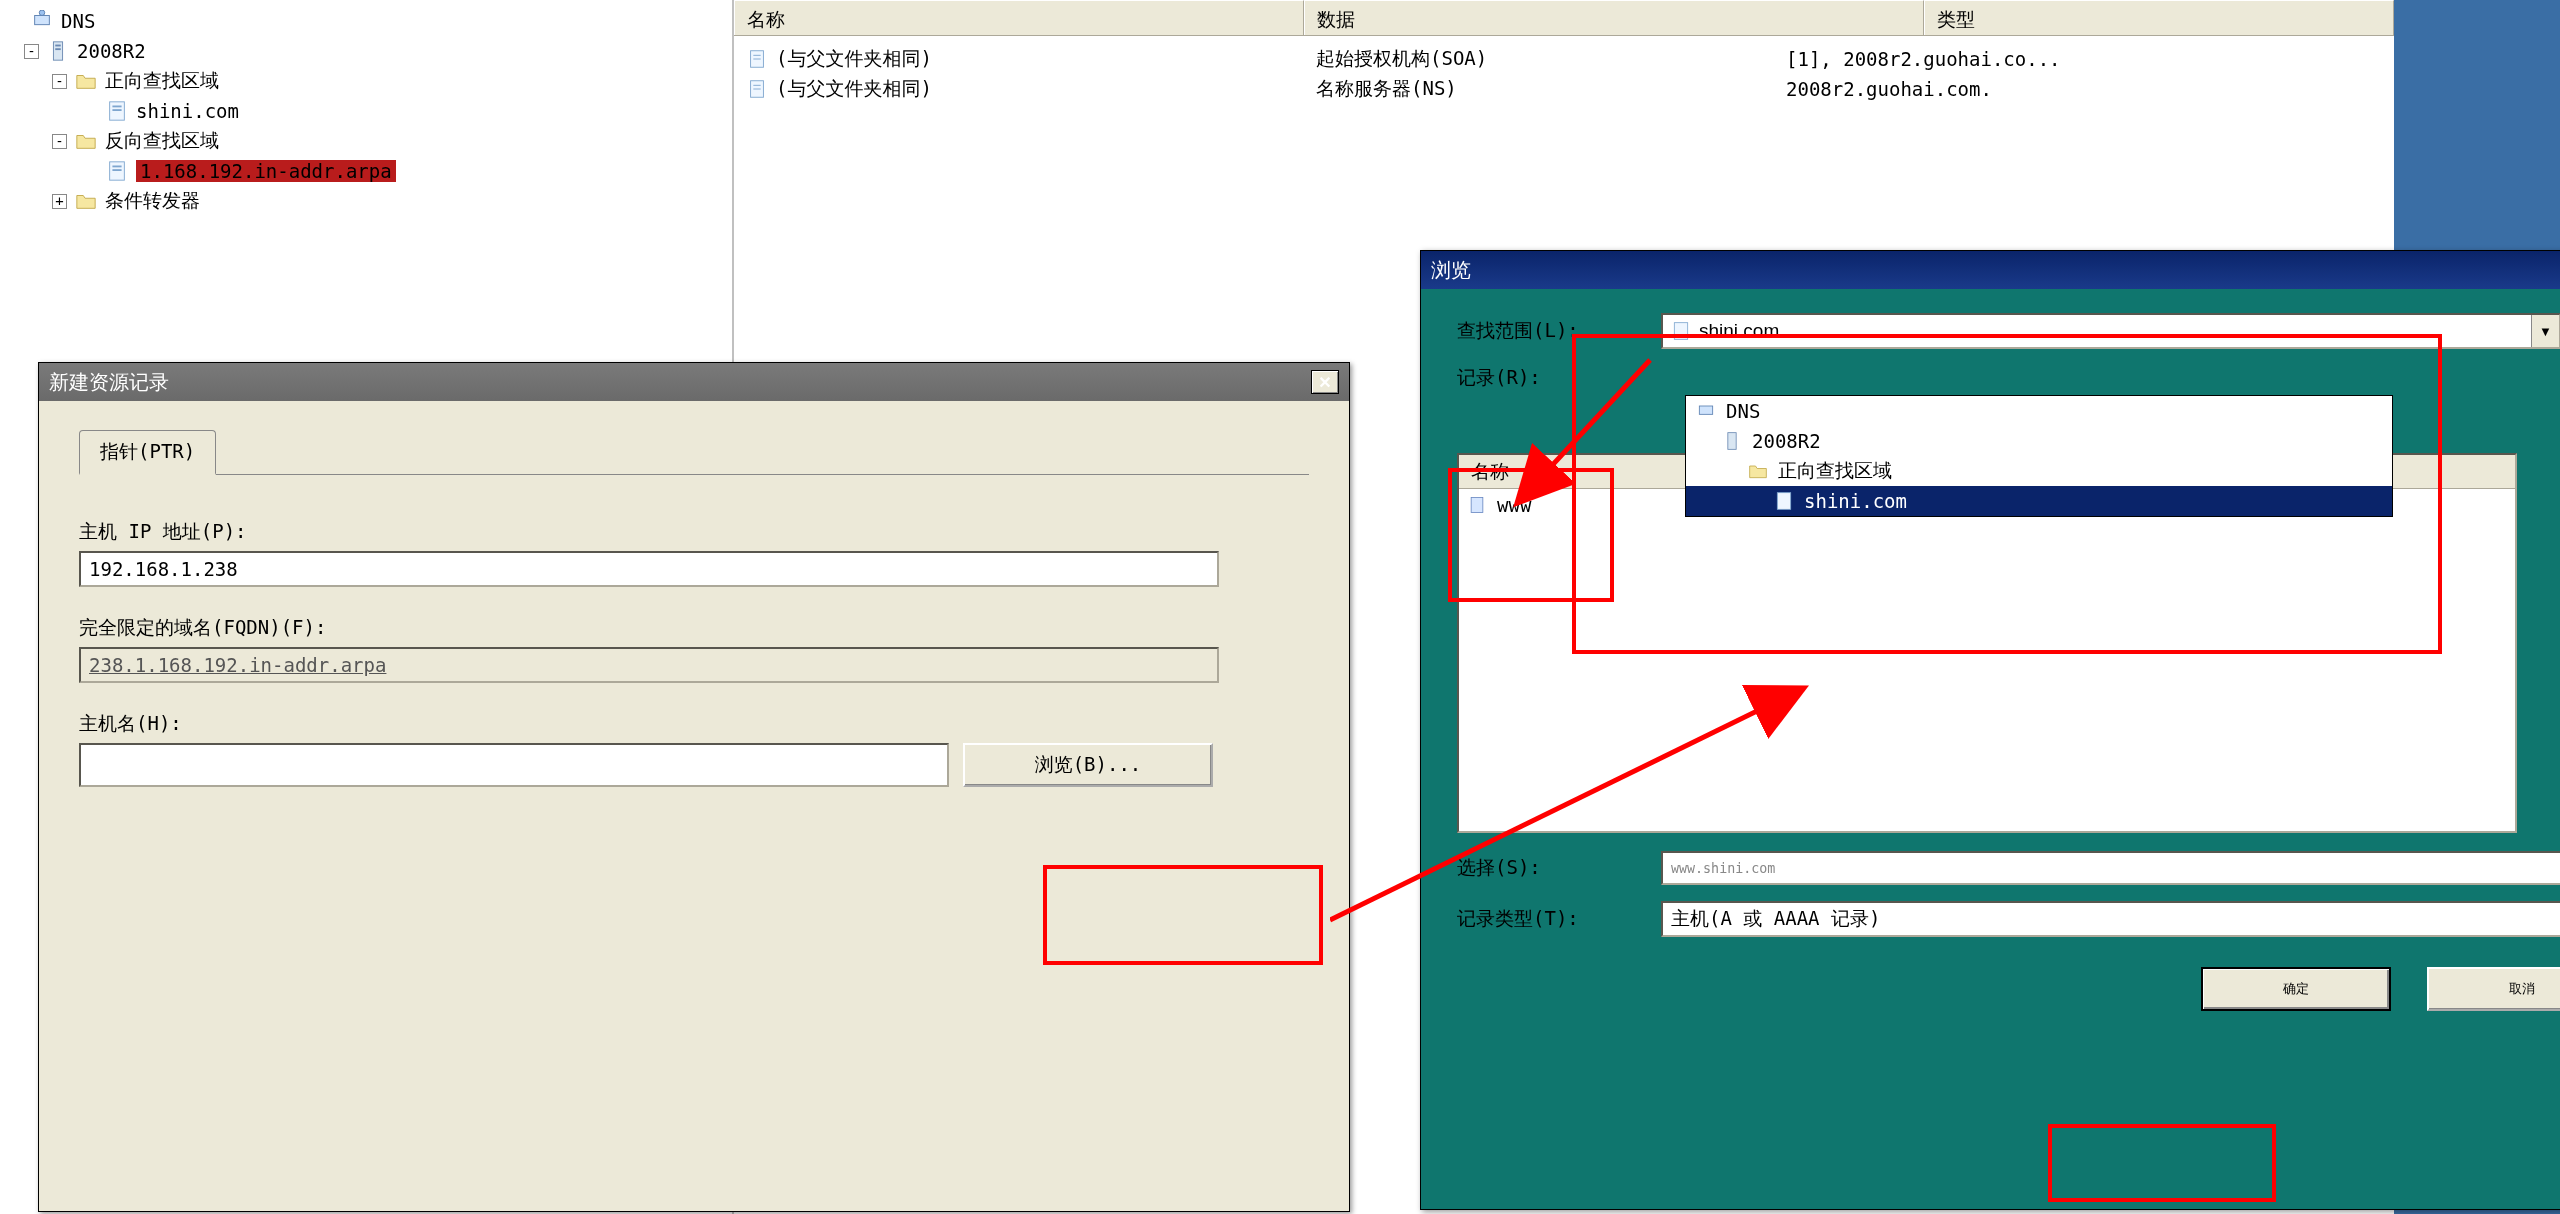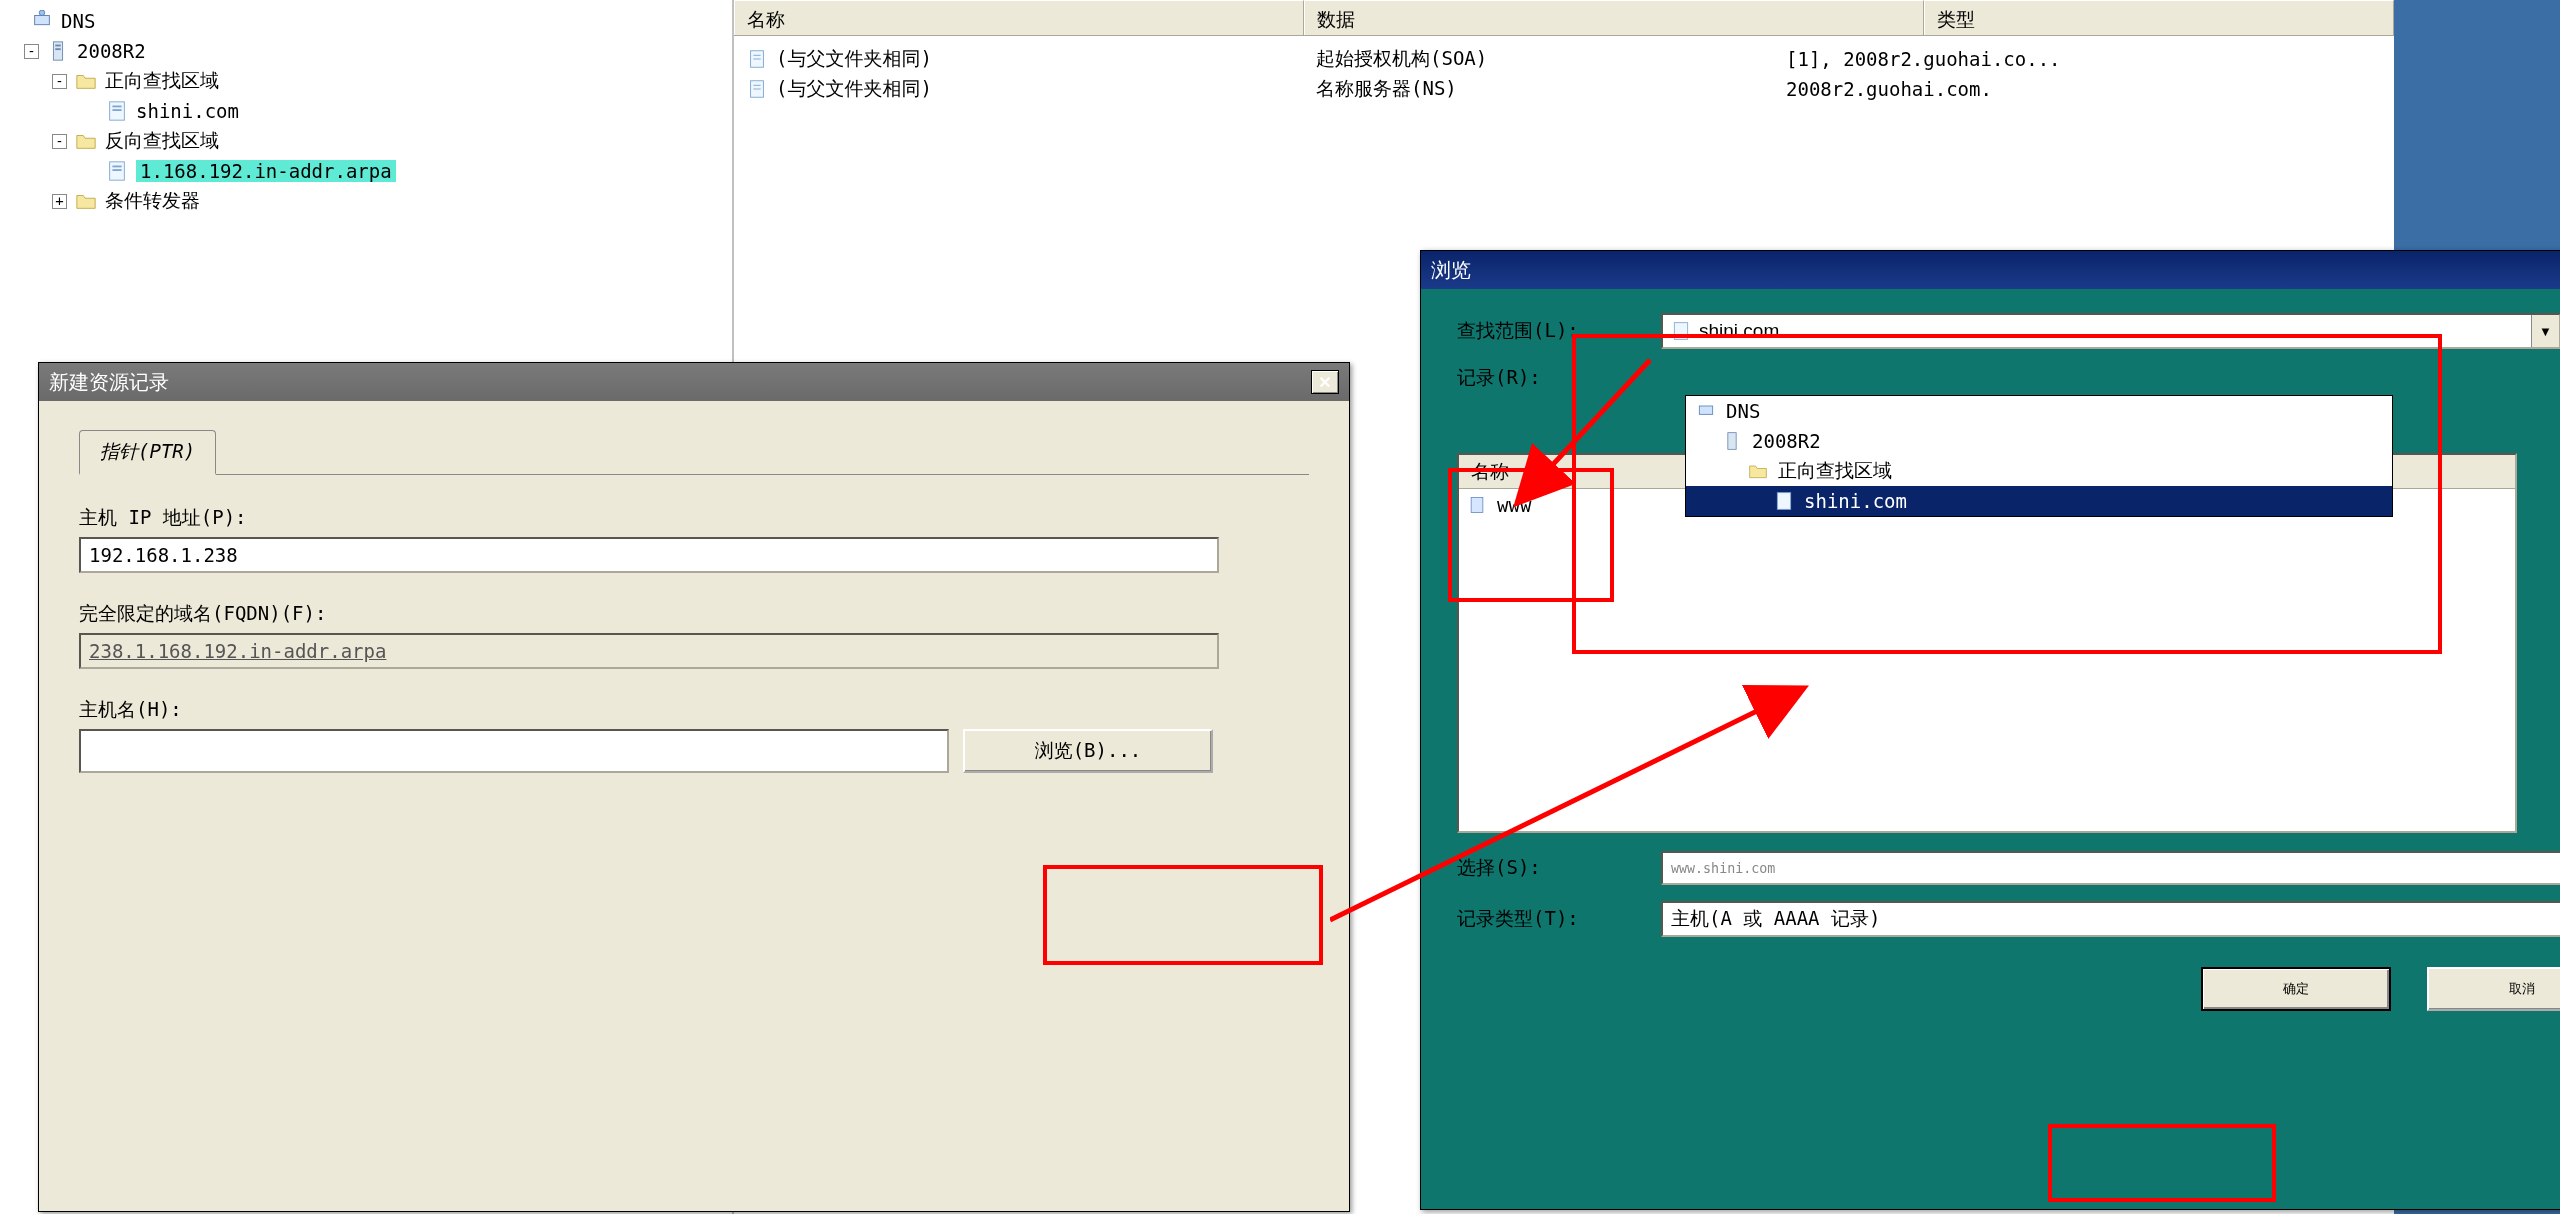--- a/index.html
+++ b/index.html
@@ -44,21 +44,21 @@
   display: inline-flex;
   align-items: center; justify-content: center;
   font-size: 14px;
   line-height: 1;
   background: #fff;
   color: #000;
 }
 .exp-placeholder { width: 15px; height: 15px; display:inline-block; }
 .tree-label { font-size: 19px; font-family: SimSun, monospace; }
 .tree-row.selected .tree-label-sel {
-  background: #5eead4;
+  background: #b91c1c;
   padding: 0 4px;
 }
 .ico { width: 22px; height: 22px; display:inline-block; flex-shrink:0; }
 
 
 .list-pane {
   flex: 1;
   background: #fff;
   display: flex;
   flex-direction: column;
@@ -118,22 +118,21 @@
   display:flex;align-items:center;justify-content:center;
   font-size:16px;font-weight:bold;
   box-shadow: inset 1px 1px #fff, inset -1px -1px #888;
 }
 .dlg-new .body {
   padding: 28px 40px;
 }
 .tab-strip {
   display: flex;
   border-bottom: 1px solid #888;
-  margin-bottom: 30px;
-  font-style: italic;
+  margin-bottom: 44px;
 }
 .tab {
   background: #ece9d8;
   border: 1px solid #888;
   border-bottom: 2px solid #ece9d8;
   padding: 8px 20px;
   position: relative;
   top: 1px;
   border-radius: 4px 4px 0 0;
   font-family: SimSun, monospace;

